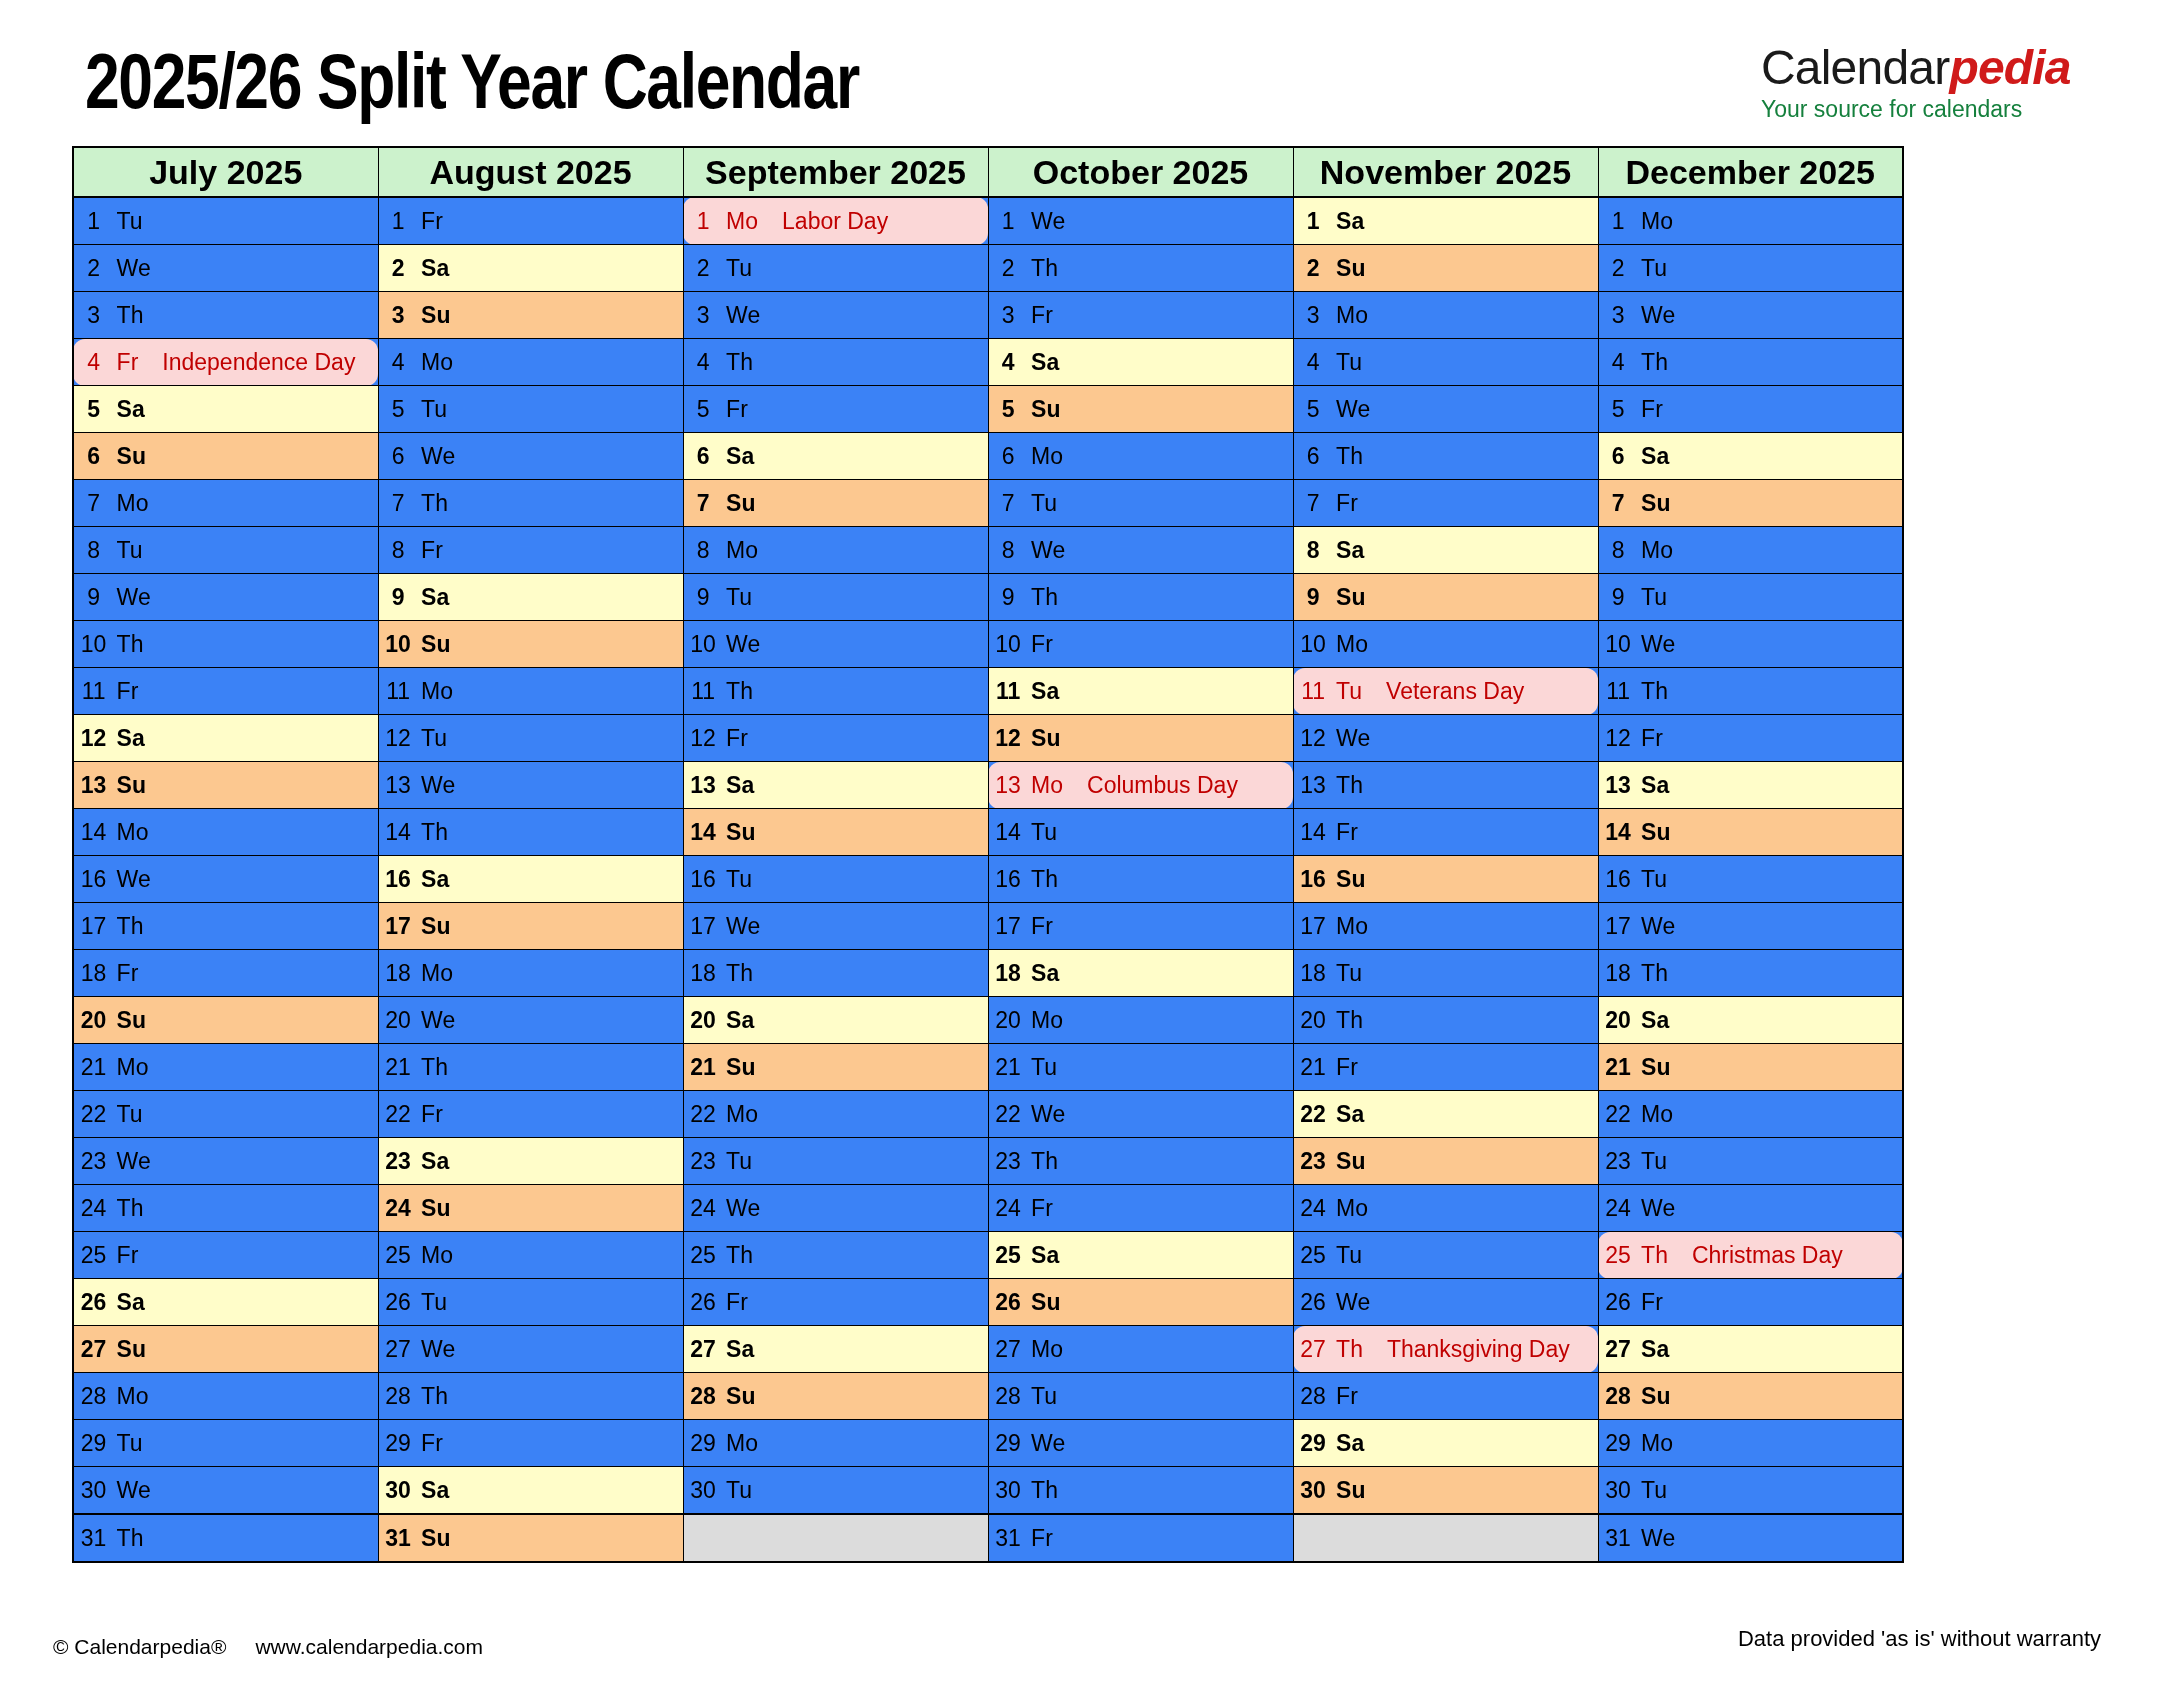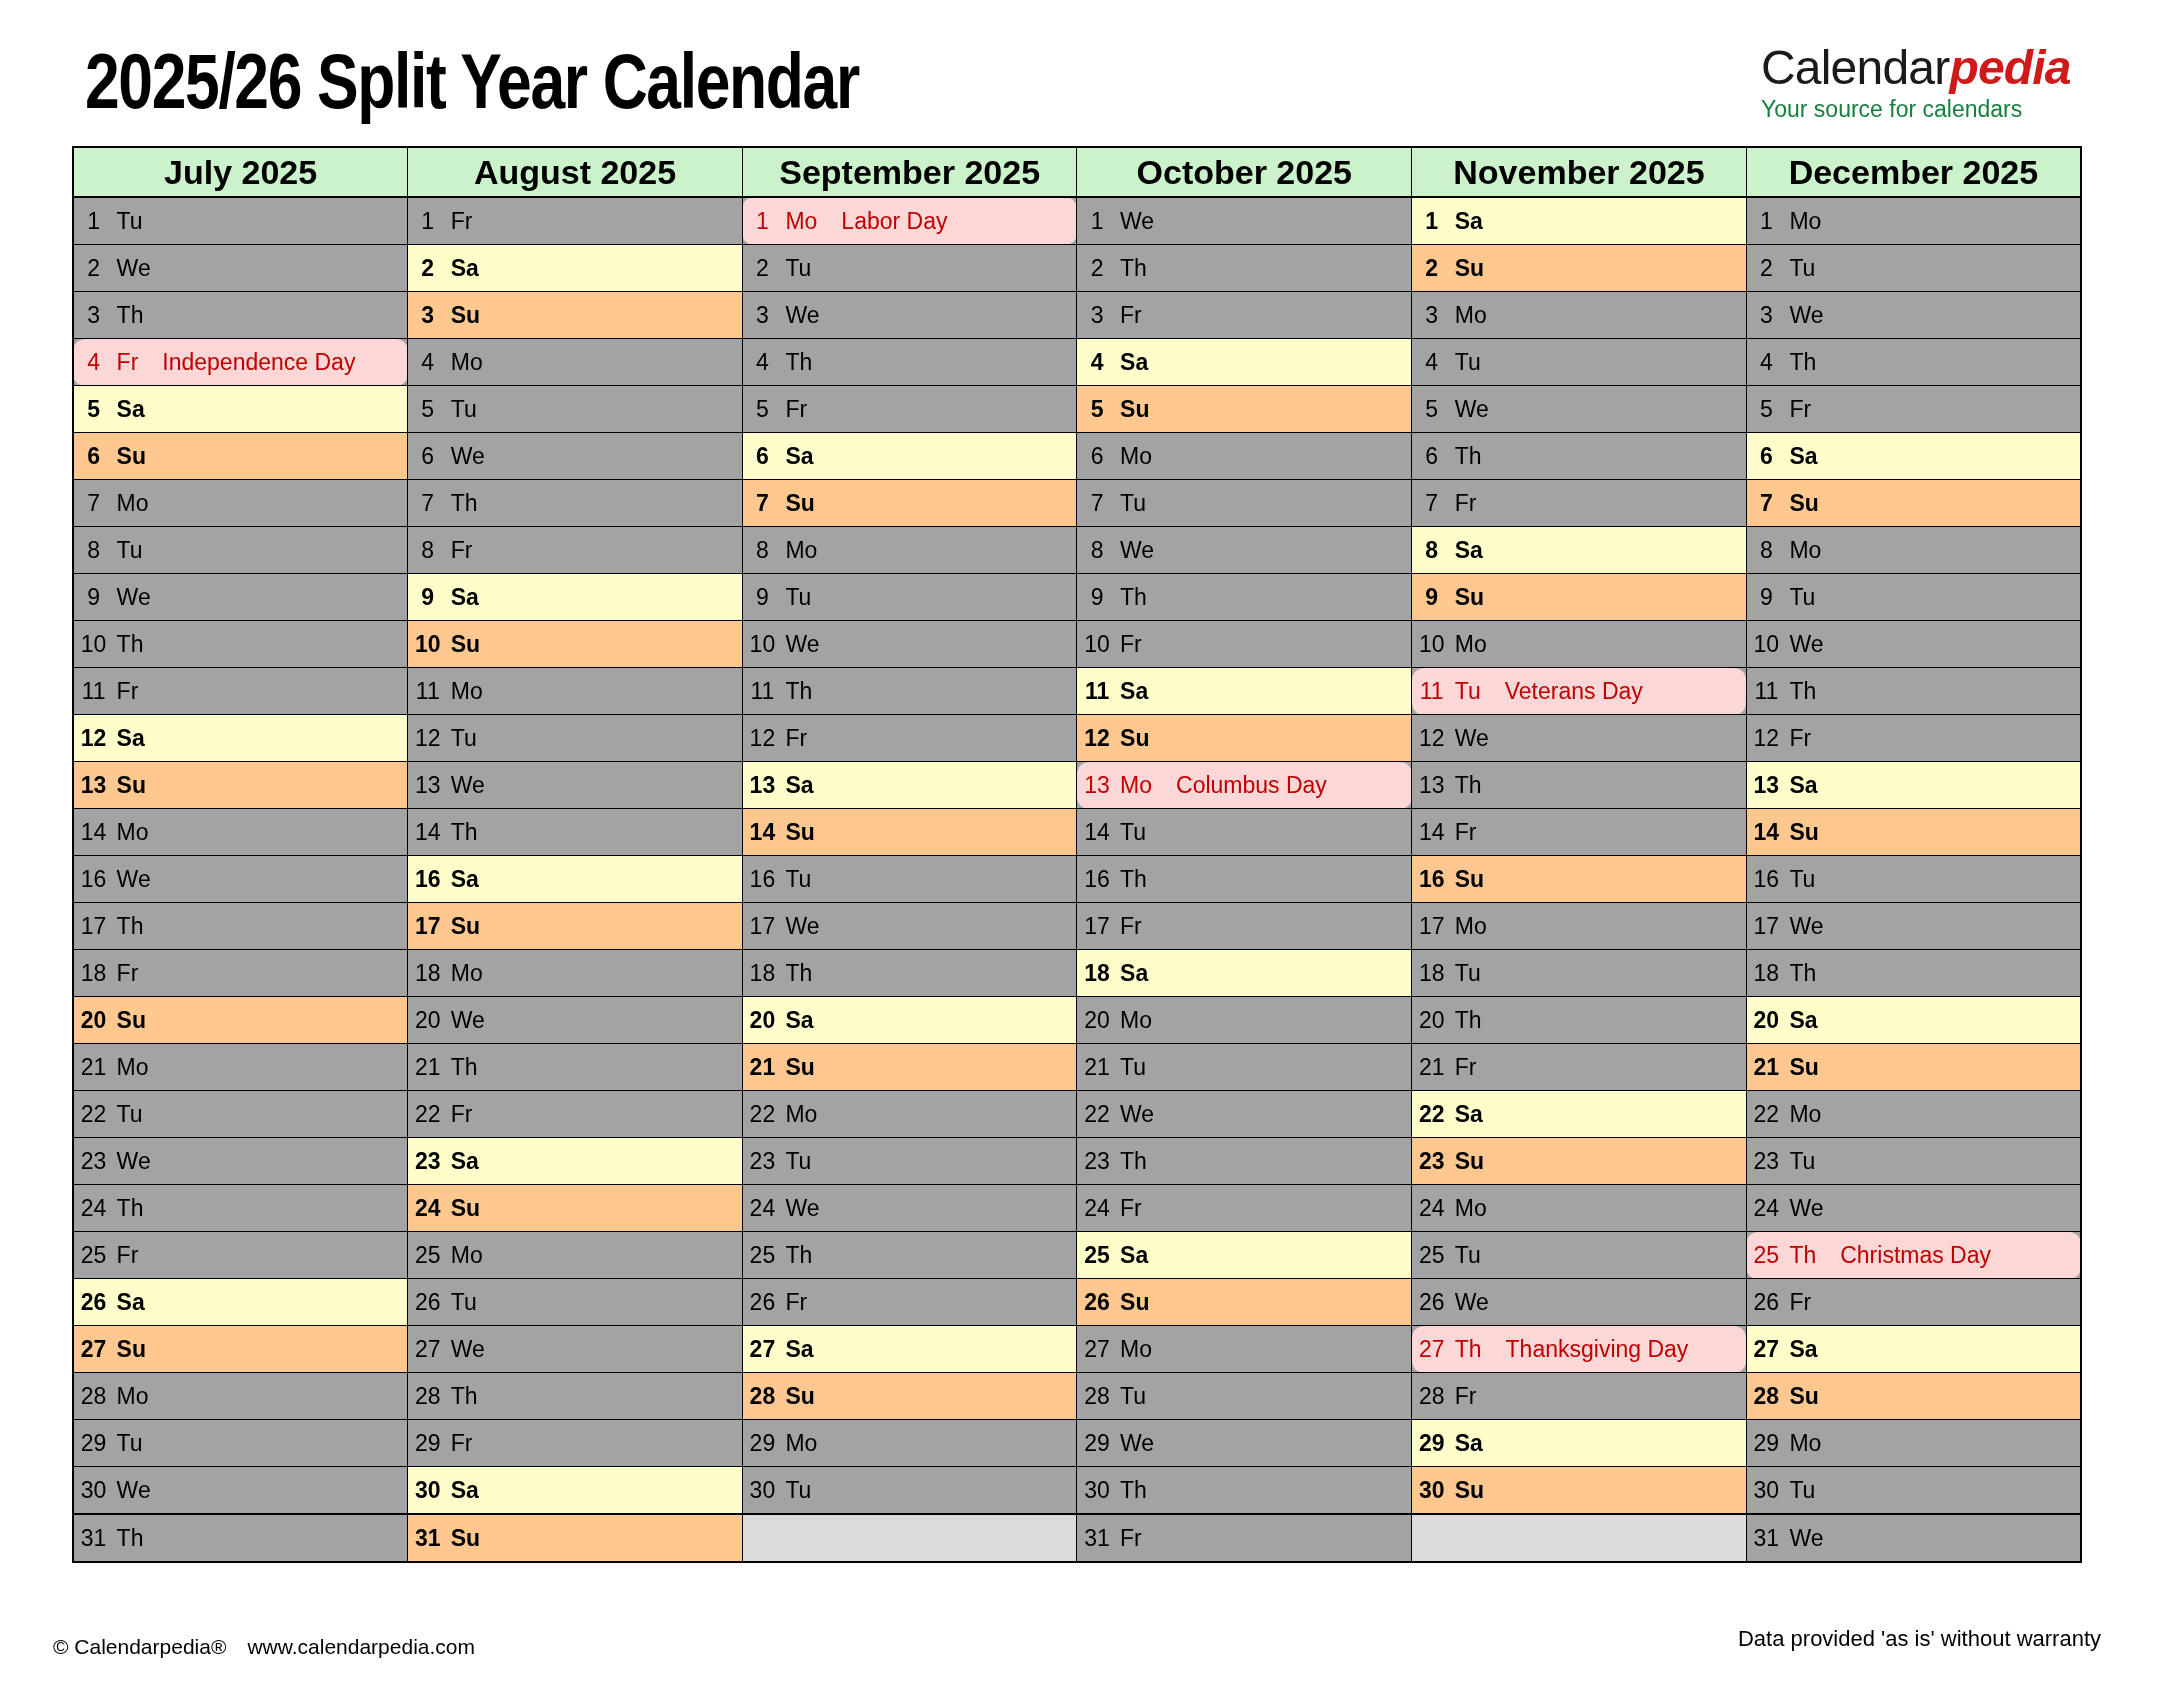--- a/index.html
+++ b/index.html
@@ -51,24 +51,24 @@
     margin-top: 6px;
     font-size: 23px;
     color: #15803d;
   }
 
   
   table.calendar {
     position: absolute;
     left: 72px;
     top: 146px;
-    width: 2010px;
+    width: 1832px;
     border-collapse: collapse;
     table-layout: fixed;
-    background: #a3a3a3;
+    background: #3b82f6;
     border: 2.5px solid #000;
   }
   table.calendar th {
     height: 48px;
     background: var(--header-bg);
     border: 1.7px solid #000;
     border-bottom: 2.5px solid #000;
     font-size: 34px;
     font-weight: bold;
     text-align: center;
@@ -102,21 +102,21 @@
   td.empty { background: var(--empty-bg); }
   tbody tr:last-child td { border-top: 2.5px solid #000; }
 
   
   .footer-copyright {
     position: absolute;
     left: 53px;
     top: 1635px;
     font-size: 21px;
   }
-  .footer-copyright .url { margin-left: 21px; }
+  .footer-copyright .url { margin-left: 29px; }
   .footer-disclaimer {
     position: absolute;
     right: 69px;
     top: 1626px;
     font-size: 22px;
   }
 </style>
 </head>
 <body>
 

